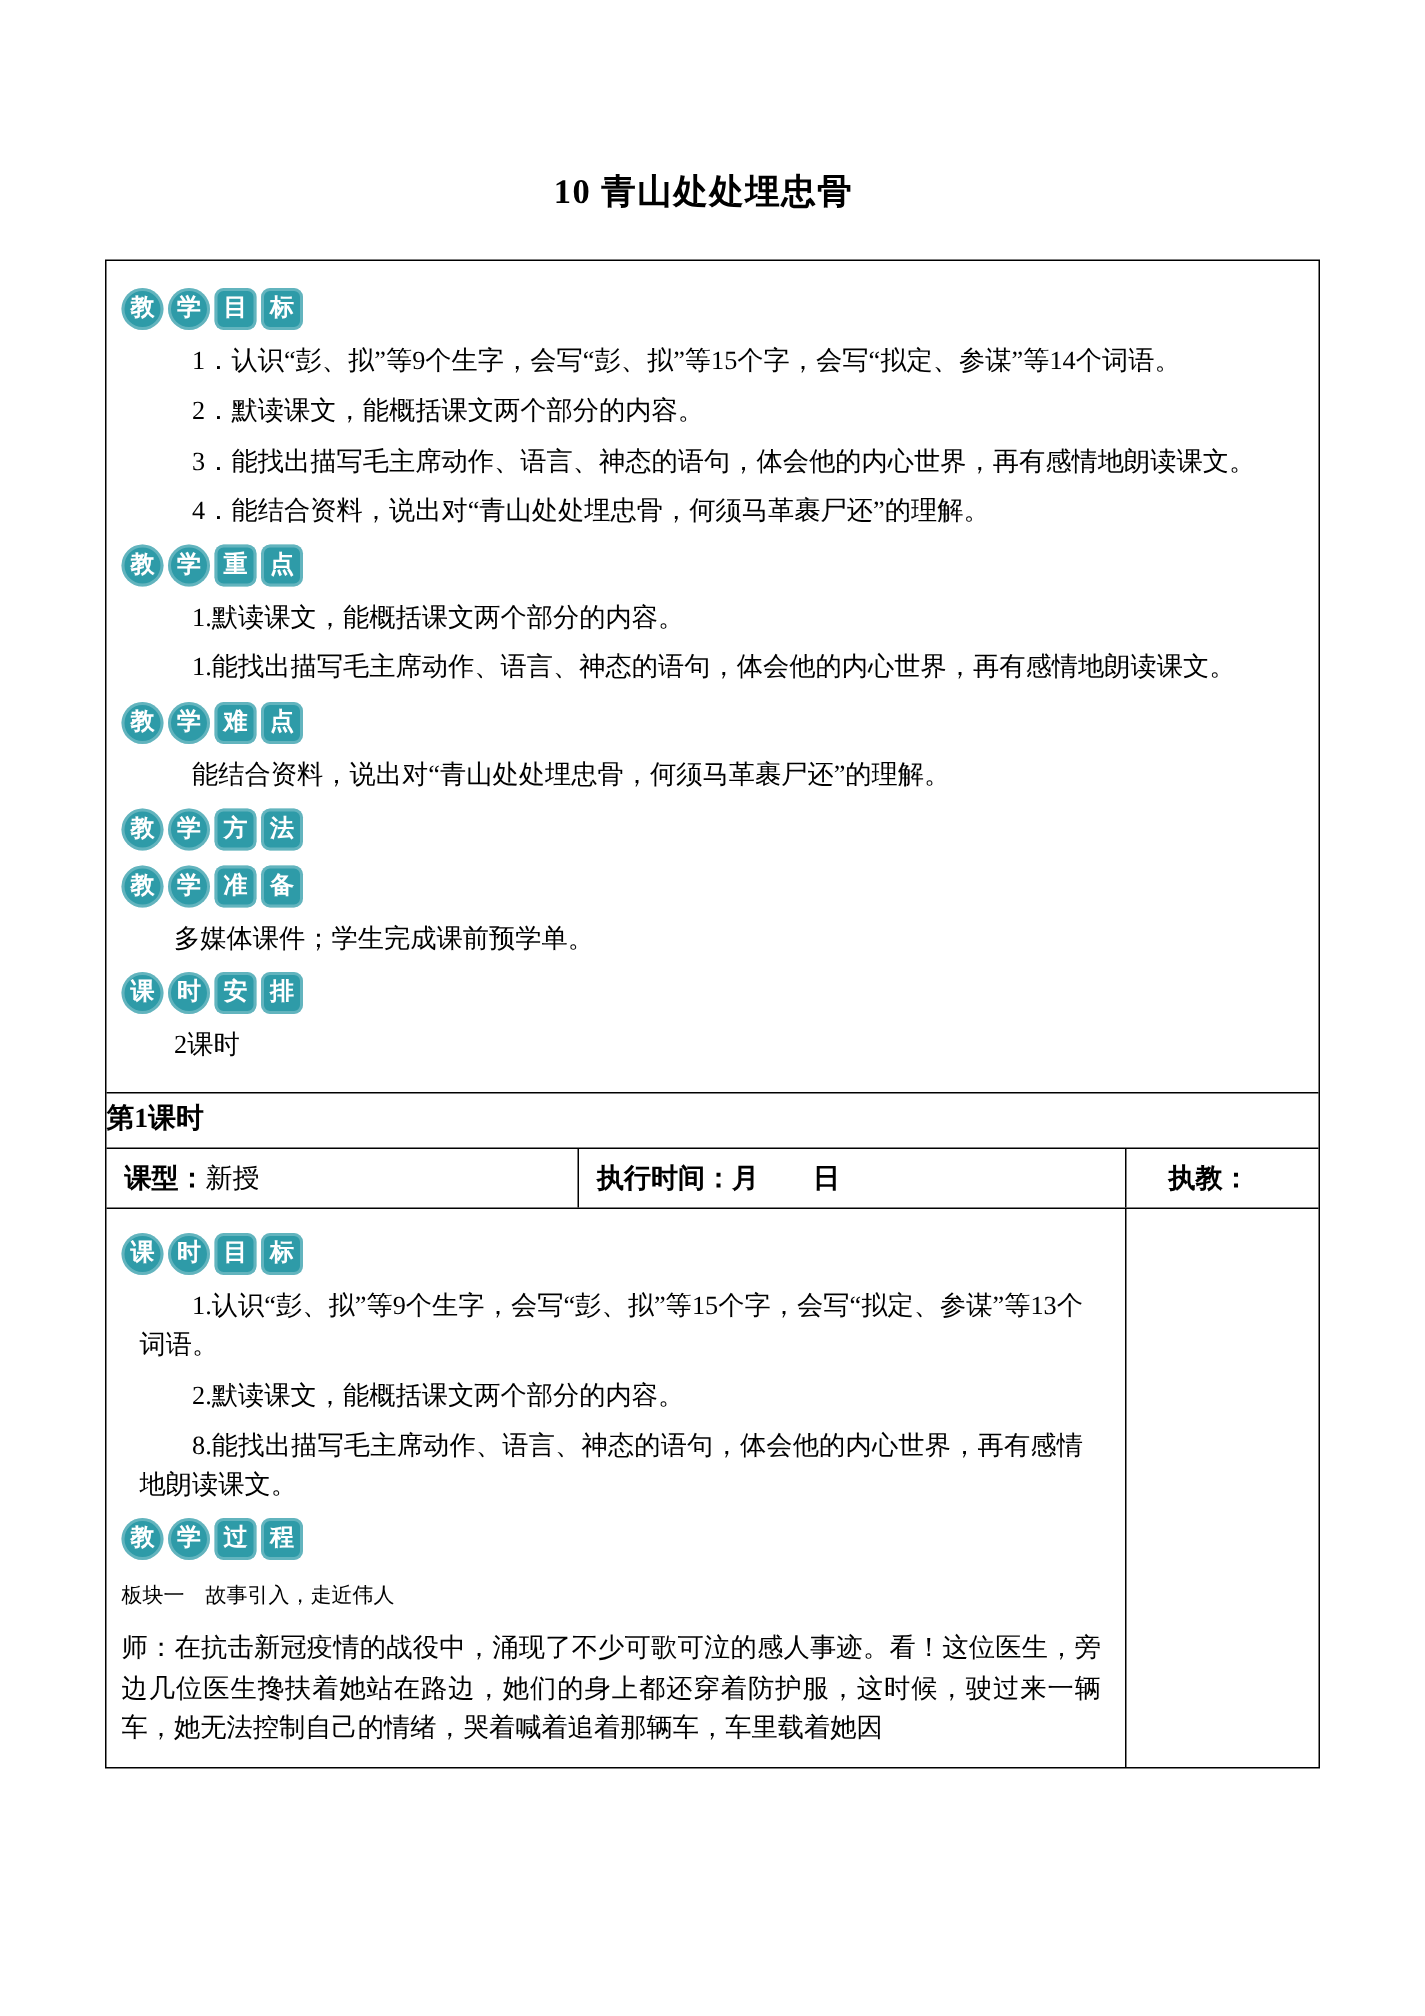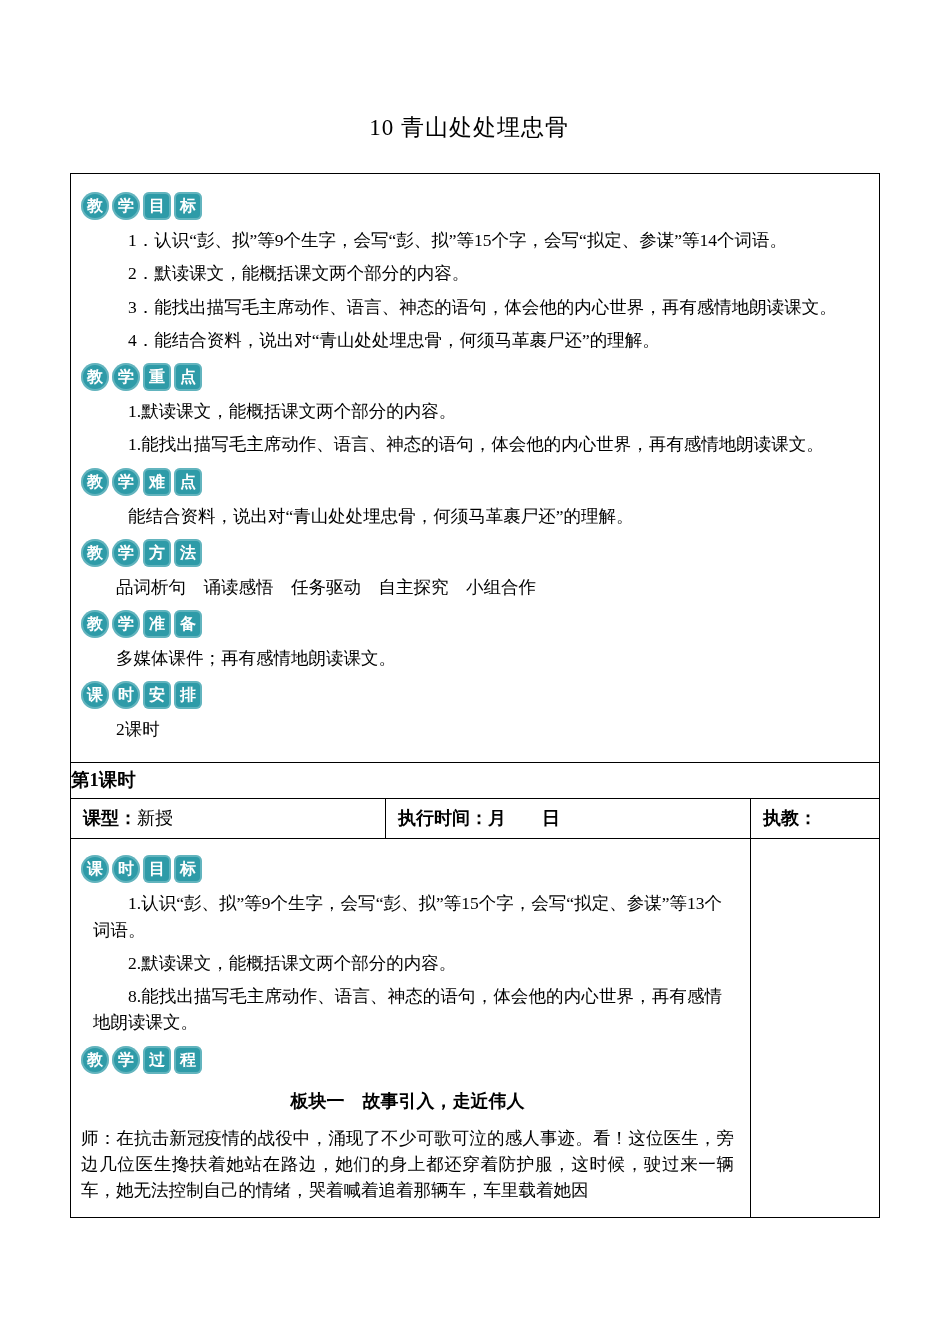--- a/index.html
+++ b/index.html
@@ -8,21 +8,21 @@
     width: 950px;
     min-height: 1344px;
     background: #ffffff;
     color: #000;
     font-family: "Liberation Serif", "DejaVu Serif", serif;
   }
   .page { padding-top: 112px; }
   .doc-title {
     text-align: center;
     font-size: 23px;
-    font-weight: normal;
+    font-weight: bold;
     margin: 0 12px 30px 0;
     letter-spacing: 1px;
   }
   .sheet {
     width: 810px;
     margin: 0 auto;
     border: 1.6px solid #000;
     font-size: 17.5px;
     line-height: 1.5;
   }
@@ -52,32 +52,31 @@
     font-size: 18.5px;
     padding: 4px 0;
   }
   .row-info {
     border-top: 1.6px solid #000;
     display: flex;
     font-size: 18px;
   }
   .row-info .c1 { width: 314px; padding: 6px 8px 6px 12px; }
   .row-info .c2 { width: 365px; border-left: 1.6px solid #000; padding: 6px 8px 6px 12px; }
-  .row-info .c3 { flex: 1; border-left: 1.6px solid #000; padding: 6px 8px 6px 12px; }
+  .row-info .c3 { flex: 1; border-left: 1.6px solid #000; padding: 6px 8px 6px 28px; }
   .lbl { font-weight: bold; }
   .pre { white-space: pre; font-weight: bold; }
 
   .row-body { border-top: 1.6px solid #000; display: flex; align-items: stretch; }
   .row-body .left { width: 679px; padding: 6px 16px 14px 10px; }
   .row-body .right { flex: 1; border-left: 1.6px solid #000; }
 
   .block-title {
-    text-align: center;
-    font-weight: bold;
-    font-size: 18px;
+    font-weight: normal;
+    font-size: 14px;
     margin: 14px 0 10px 0;
   }
   .script-para { margin: 8px 0 0 0; text-align: justify; }
 </style>
 </head>
 <body>
 
 <div class="page">
 
   <h1 class="doc-title">10 青山处处埋忠骨</h1>
@@ -113,29 +112,28 @@
         <span class="ch square">点</span>
       </div>
       <p class="item">能结合资料，说出对“青山处处埋忠骨，何须马革裹尸还”的理解。</p>
 
       <div class="badge">
         <span class="ch circle">教</span>
         <span class="ch circle">学</span>
         <span class="ch square">方</span>
         <span class="ch square">法</span>
       </div>
-      <p class="plain">品词析句　诵读感悟　任务驱动　自主探究　小组合作</p>
 
       <div class="badge">
         <span class="ch circle">教</span>
         <span class="ch circle">学</span>
         <span class="ch square">准</span>
         <span class="ch square">备</span>
       </div>
-      <p class="plain">多媒体课件；再有感情地朗读课文。</p>
+      <p class="plain">多媒体课件；学生完成课前预学单。</p>
 
       <div class="badge">
         <span class="ch circle">课</span>
         <span class="ch circle">时</span>
         <span class="ch square">安</span>
         <span class="ch square">排</span>
       </div>
       <p class="plain">2课时</p>
 
     </div>

